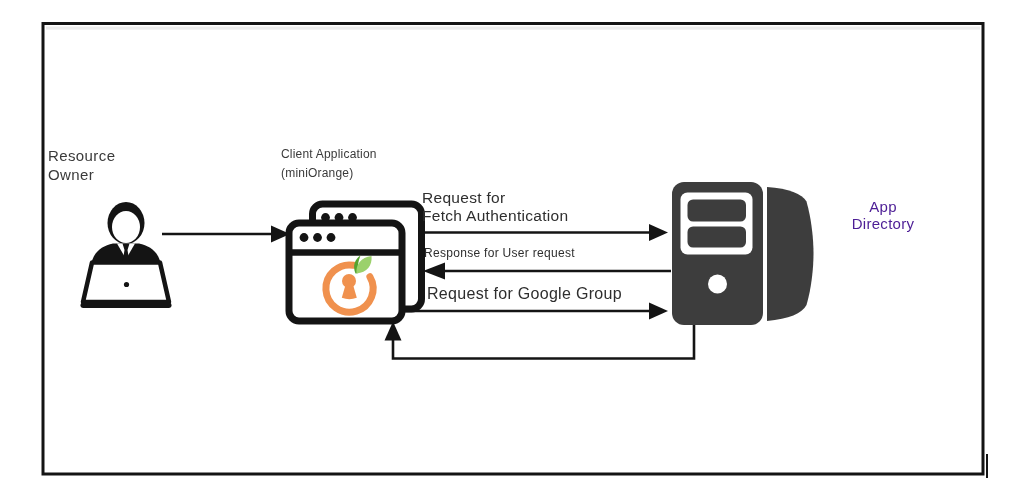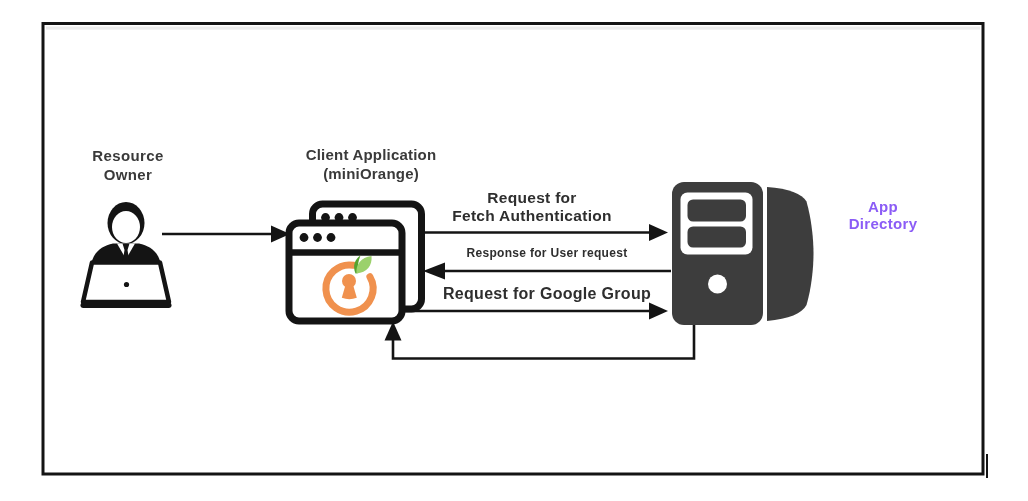--- a/index.html
+++ b/index.html
@@ -1,32 +1,32 @@
 <!DOCTYPE html>
 <html style="--line-black: #141414; --accent-orange: #F0914E; --leaf-green-light: #9BD16B; --leaf-green-dark: #55A22F; --server-gray: #3D3D3D; --frame-strip-gray: #EBEBEB; --google-blue: #4285F4; --google-red: #EA4335; --google-yellow: #FBBC05; --google-green: #34A853;"><head>
 <meta charset="utf-8">
 <style>
   html,body{margin:0;padding:0;background:#ffffff;}
   .canvas{
     position:relative;width:1028px;height:501px;background:#ffffff;
     font-family:"Liberation Sans",sans-serif;overflow:hidden;
   }
   .canvas svg{position:absolute;left:0;top:0;}
-  .lbl{position:absolute;font-weight:bold;text-align:center;color:#2e2e2e;}
+  .lbl{position:absolute;font-weight:normal;color:#2e2e2e;}
   .node-title{color:#3a3a3a;}
   .owner-lbl{left:48px;top:146px;width:160px;font-size:15px;line-height:19px;letter-spacing:.4px;}
-  .client-lbl{left:281px;top:145px;width:180px;font-size:15px;line-height:19px;letter-spacing:.2px;}
+  .client-lbl{left:281px;top:145px;width:180px;font-size:12px;line-height:19px;letter-spacing:.2px;}
   .req-auth-lbl{left:422px;top:189px;width:220px;font-size:15.5px;line-height:18px;letter-spacing:.3px;}
   .response-lbl{left:424px;top:246px;width:246px;font-size:12px;letter-spacing:.3px;}
   .req-group-lbl{left:427px;top:285px;width:240px;font-size:16px;letter-spacing:.3px;}
   .fetch-lbl{left:414px;top:335px;width:240px;font-size:16px;letter-spacing:.3px;}
   .google-block{left:818px;top:198px;width:130px;position:absolute;text-align:center;}
   .google-logo{font-size:30px;line-height:33px;font-weight:normal;letter-spacing:.5px;
     font-family:"Liberation Sans",sans-serif;}
-  .gd-line{font-size:15px;line-height:17px;font-weight:bold;color:#8b5cf6;letter-spacing:.3px;}
+  .gd-line{font-size:15px;line-height:17px;font-weight:normal;color:#4c1d95;letter-spacing:.3px;}
   .caret-artifact{position:absolute;left:986px;top:454px;width:2px;height:24px;
     background:var(--line-black,#141414);}
 </style>
 </head>
 <body>
 
 <div class="canvas">
 
   <svg width="1028" height="501" viewBox="0 0 1028 501">
 

